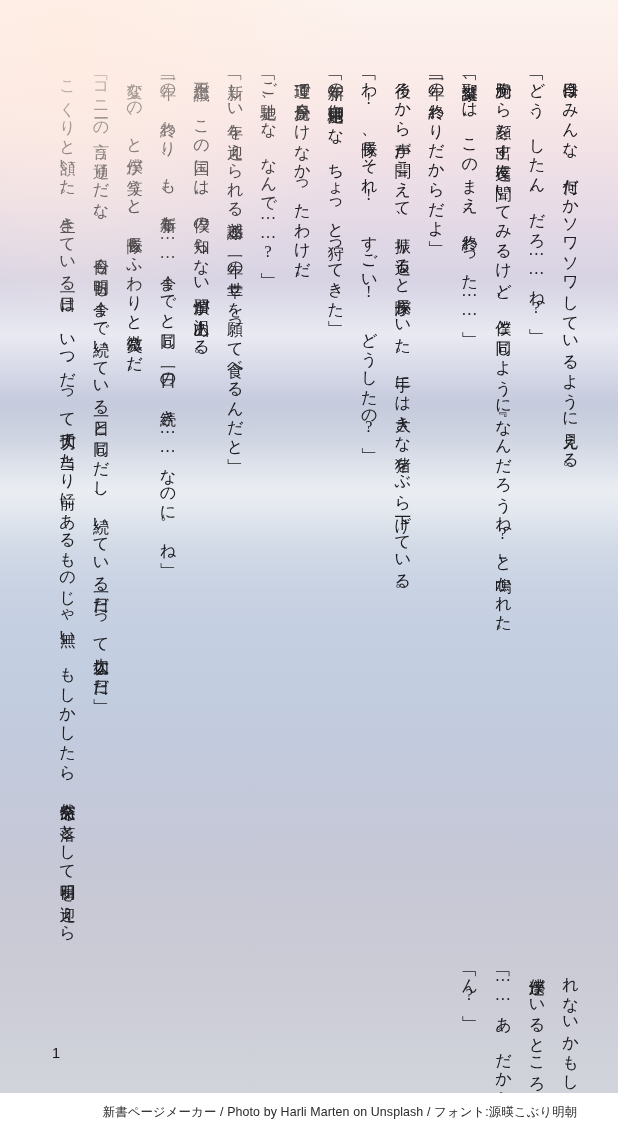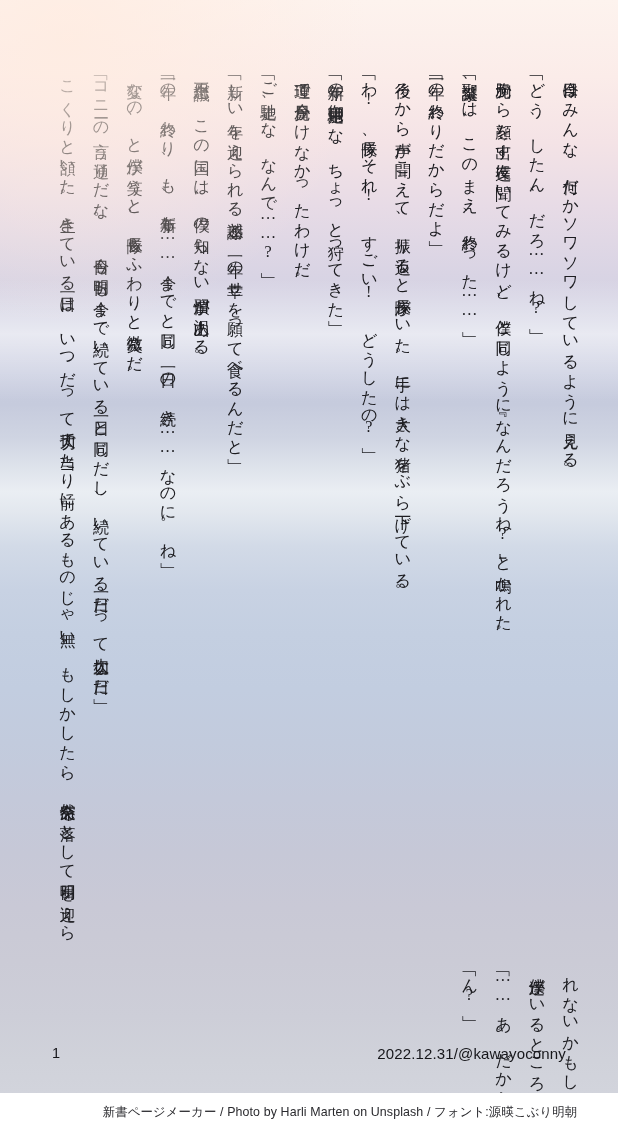--- a/index.html
+++ b/index.html
@@ -151,20 +151,19 @@
 「一年の、終わり、も、新年も……今までと同じ、一日の、続き……なのに。ね」
 変なの、と僕が笑うと、隊長もふわりと微笑んだ。
 「コニーの言う通りだな。 今日も明日も今まで続いている一日と同じだし、続いている一日だって大切な一日だ」
 こくりと頷いた。生きている一日は、いつだって大切で当たり前にあるものじゃ無い。もしかしたら、突然命を落として明日を迎えられないかもしれない。
 僕達がいるところは、そういうところだ。戦いの日々は、そういうものだ。
 「……あ。だから、か」
 「ん?」</div>
 
   <div id="page-footer">
     <span class="pg-num">1</span>
-    <span class="pg-credit">2022.12.31/@kawayoconny</span>
   </div>
 
 </div>
 
 <div id="caption-bar">
   <span>新書ページメーカー / Photo by Harli Marten on Unsplash / フォント:源暎こぶり明朝</span>
 </div>
 
 </body></html>

